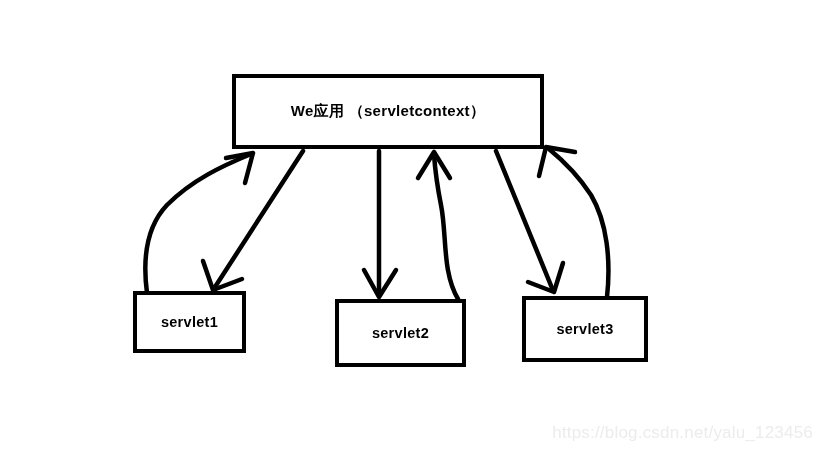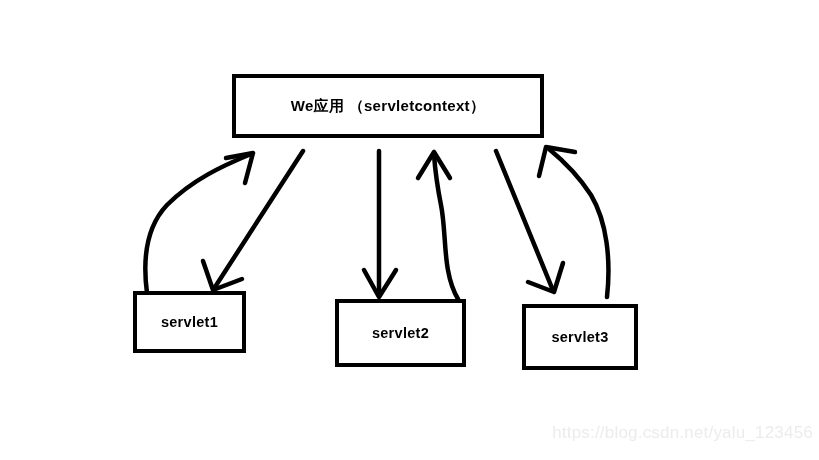--- a/index.html
+++ b/index.html
@@ -28,41 +28,41 @@
   .node-label {
     font-weight: bold;
     color: #000000;
     letter-spacing: 0.3px;
     white-space: nowrap;
   }
   #context-box {
     left: 232px;
     top: 74px;
     width: 312px;
-    height: 64px;
+    height: 75px;
   }
   #context-box .node-label {
     font-size: 15px;
   }
   #servlet1-box {
     left: 133px;
     top: 291px;
     width: 113px;
     height: 62px;
   }
   #servlet2-box {
     left: 335px;
     top: 299px;
     width: 131px;
     height: 68px;
   }
   #servlet3-box {
     left: 522px;
-    top: 304px;
-    width: 116px;
+    top: 296px;
+    width: 126px;
     height: 66px;
   }
   #servlet1-box .node-label,
   #servlet2-box .node-label,
   #servlet3-box .node-label {
     font-size: 14.5px;
   }
   #edge-layer {
     position: absolute;
     left: 0;

